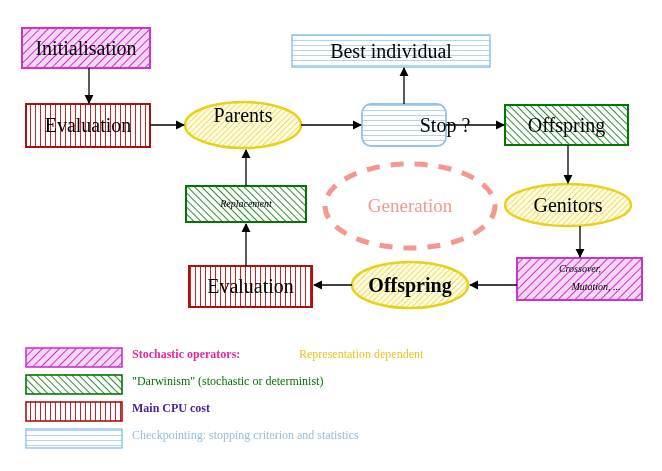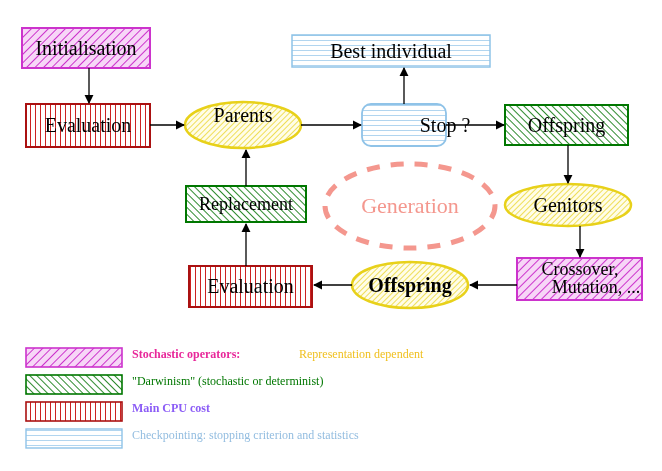--- a/index.html
+++ b/index.html
@@ -26,28 +26,28 @@
     position: absolute;
     display: flex;
     align-items: center;
     justify-content: center;
     text-align: center;
     color: #000000;
     pointer-events: none;
     line-height: 1.05;
   }
   .lbl-lg { font-size: 20px; }
-  .lbl-sm { font-size: 18px; }
+  .lbl-sm { font-size: 10px; font-style: italic; }
   .gen-label {
     position: absolute;
     display: flex;
     align-items: center;
     justify-content: center;
     color: #f4978e;
-    font-size: 22px;
+    font-size: 19px;
   }
   .legend-text {
     position: absolute;
     font-family: "Liberation Serif", "DejaVu Serif", serif;
     font-size: 12px;
     white-space: nowrap;
   }
   .legend-b { font-weight: bold; }
 </style>
 </head>
@@ -157,17 +157,17 @@
   <div class="node-label lbl-lg" style="left:189px; top:266px; width:123px; height:41px;">Evaluation</div>
 
   <div class="node-label lbl-sm" style="left:521px; top:260px; width:118px; height:18px;">Crossover,</div>
   <div class="node-label lbl-sm" style="left:537px; top:278px; width:118px; height:18px;">Mutation, ...</div>
 
   <div class="legend-text legend-b" style="left:132px; top:347px; color:#e8289a;">Stochastic operators:</div>
   <div class="legend-text" style="left:299px; top:347px; color:#f0c020;">Representation dependent</div>
 
   <div class="legend-text" style="left:132px; top:374px; color:#007700;">"Darwinism" (stochastic or determinist)</div>
 
-  <div class="legend-text legend-b" style="left:132px; top:401px; color:#8b5cf6;">Main CPU cost</div>
+  <div class="legend-text legend-b" style="left:132px; top:401px; color:#4c1d95;">Main CPU cost</div>
 
   <div class="legend-text" style="left:132px; top:428px; color:#93bde0;">Checkpointing: stopping criterion and statistics</div>
 
 </div>
 
 </body></html>

